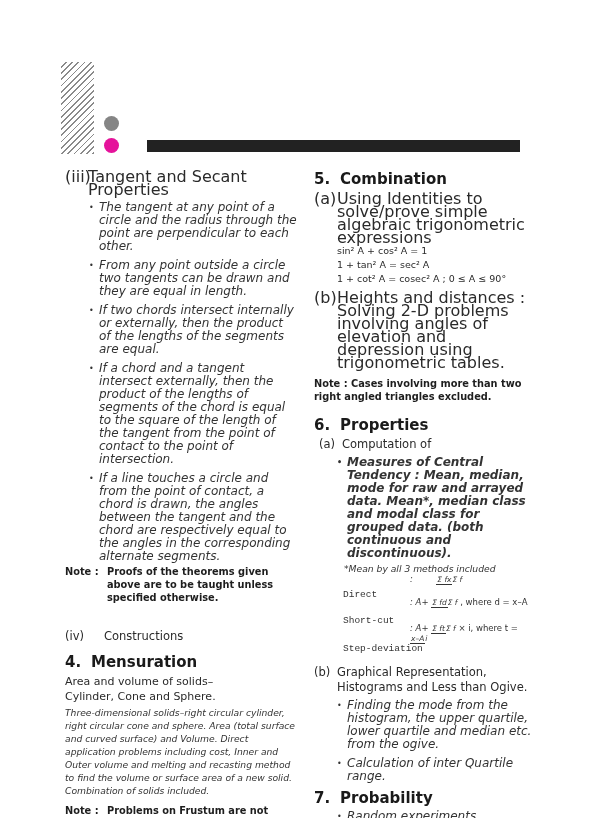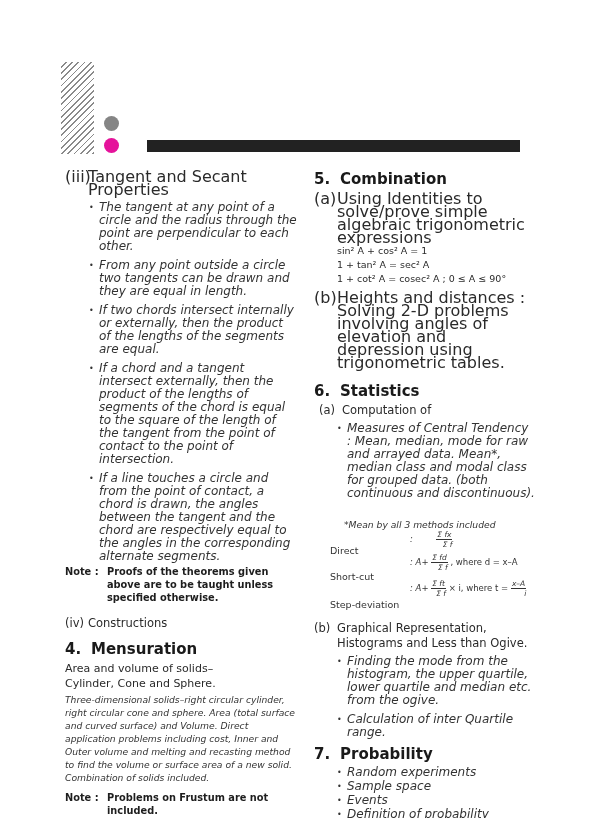--- a/index.html
+++ b/index.html
@@ -33,23 +33,23 @@
 
   .note { font-size: 9.8px; font-weight: bold; line-height: 13px; display: flex; color: #1e1e1e; }
   .note .lbl { flex: none; }
   .h2 { font-size: 15px; font-weight: bold; color: #1a1a1a; display: flex; line-height: 18px; }
   .h2 .n { width: 26px; flex: none; }
   .plain { font-size: 11px; line-height: 15px; color: #2a2a2a; }
   .ital { font-size: 9.2px; font-style: italic; line-height: 13px; color: #333; }
   .formula { font-size: 9.5px; line-height: 14px; padding-left: 23px; color: #2a2a2a; }
 
   .stat-block { position: relative; height: 90px; font-size: 9.5px; color: #333; }
-  .stat-block .lab { position: absolute; left: 16px; }
+  .stat-block .lab { position: absolute; left: 29px; font-family: Liberation Mono, monospace; }
   .stat-block .f { position: absolute; font-style: italic; font-size: 8.5px; }
-  .frac { display: inline-flex; flex-direction: column; align-items: flex-end; vertical-align: middle; font-size: 7.5px; line-height: 9px; }
+  .frac { display: inline-flex; flex-direction: row; align-items: flex-start; vertical-align: middle; font-size: 7.5px; line-height: 9px; }
   .frac .t { border-bottom: 0.8px solid #333; padding: 0 1px; }
 </style>
 </head>
 <body>
 
 <div class="hatch"></div>
 <div class="dot grey"></div>
 <div class="dot pink"></div>
 <div class="topbar"></div>
 
@@ -62,21 +62,21 @@
     <li>The tangent at any point of a circle and the radius through the point are perpendicular to each other.</li>
     <li>From any point outside a circle two tangents can be drawn and they are equal in length.</li>
     <li>If two chords intersect internally or externally, then the product of the lengths of the segments are equal.</li>
     <li>If a chord and a tangent intersect externally, then the product of the lengths of segments of the chord is equal to the square of the length of the tangent from the point of contact to the point of intersection.</li>
     <li style="margin-bottom:2px;">If a line touches a circle and from the point of contact, a chord is drawn, the angles between the tangent and the chord are respectively equal to the angles in the corresponding alternate segments.</li>
   </ul>
   <div class="note">
     <span class="lbl" style="width:42px;">Note :</span>
     <span>Proofs of the theorems given above are to be taught unless specified otherwise.</span>
   </div>
-  <div class="sub sub-lg" style="margin-top:12px;">
+  <div class="sub sub-lg" style="margin-top:25px;gap:16px;">
     <span class="num">(iv)</span>
     <span>Constructions</span>
   </div>
   <div class="h2" style="margin-top:9px;">
     <span class="n">4.</span>
     <span>Mensuration</span>
   </div>
   <div class="plain" style="margin-top:3px; width:180px;">Area and volume of solids–Cylinder, Cone and Sphere.</div>
   <div class="ital" style="margin-top:2px;">Three-dimensional solids–right circular cylinder, right circular cone and sphere. Area (total surface and curved surface) and Volume. Direct application problems including cost, Inner and Outer volume and melting and recasting method to find the volume or surface area of a new solid. Combination of solids included.</div>
   <div class="note" style="margin-top:7px;">
@@ -94,31 +94,32 @@
     <span class="num">(a)</span>
     <span>Using Identities to solve/prove simple algebraic trigonometric expressions</span>
   </div>
   <div class="formula">sin² A + cos² A = 1</div>
   <div class="formula">1 + tan² A =  sec² A</div>
   <div class="formula">1 + cot² A = cosec² A ; 0 ≤ A ≤ 90°</div>
   <div class="sub" style="margin-top:5px;">
     <span class="num">(b)</span>
     <span>Heights and distances : Solving 2-D problems involving angles of elevation and depression using trigonometric tables.</span>
   </div>
+  <div class="note" style="margin-top:8px;">Note : Cases involving more than two right angled triangles excluded.</div>
 
   <div class="h2" style="margin-top:13px;">
     <span class="n">6.</span>
-    <span>Statistics</span>
+    <span>Properties</span>
   </div>
   <div class="sub sub-lg" style="margin-top:3px; padding-left:5px;">
     <span class="num">(a)</span>
     <span>Computation of</span>
   </div>
   <ul class="bul" style="margin:4px 0 0 23px;">
-    <li style="margin-bottom:18px;">Measures of Central Tendency : Mean, median, mode for raw and arrayed data. Mean*, median class and modal class for grouped data. (both continuous and discontinuous).</li>
+    <li style="margin-bottom:2px;font-weight:bold;">Measures of Central Tendency : Mean, median, mode for raw and arrayed data. Mean*, median class and modal class for grouped data. (both continuous and discontinuous).</li>
   </ul>
   <div class="ital" style="padding-left:30px;">*Mean by all 3 methods included</div>
 
   <div class="stat-block">
     <span class="lab" style="top:14px;">Direct</span>
     <span class="lab" style="top:40px;">Short-cut</span>
     <span class="lab" style="top:68px;">Step-deviation</span>
 
     <span class="f" style="left:96px; top:-1px;">
       <span>:</span>

